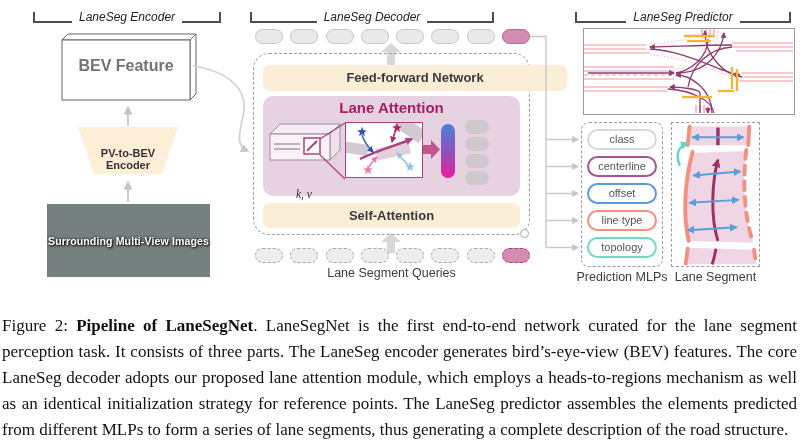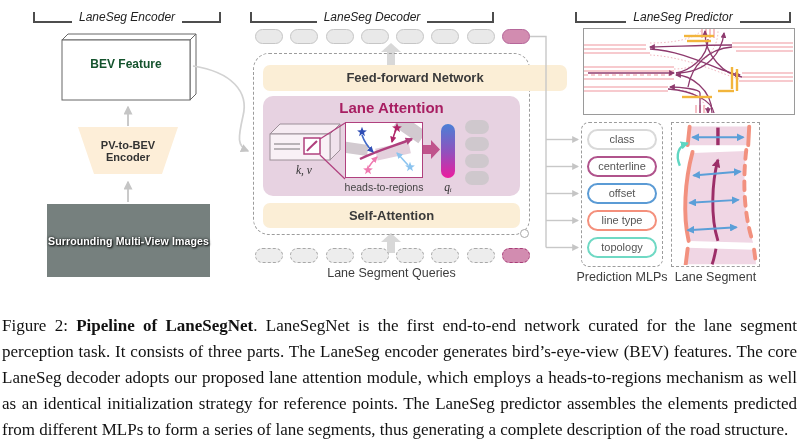--- a/index.html
+++ b/index.html
@@ -23,28 +23,28 @@
   .bar{position:absolute;background:#fbeed6;border-radius:7px;text-align:center;
        font-weight:bold;font-size:13px;color:#3a3a3a;}
   .dashedbox{position:absolute;border:1.6px dashed #9c9c9c;box-sizing:border-box;}
 
   .la-box{position:absolute;background:#e7d2e1;border-radius:10px;}
   .la-title{position:absolute;text-align:center;font-weight:bold;font-size:15px;color:#a81e62;}
   .sq{position:absolute;background:#fff;border:1.6px solid #b0407e;box-sizing:border-box;}
   .capsule{position:absolute;width:14px;border-radius:7px;
            background:linear-gradient(180deg,#4a80d6 0%,#9150bd 52%,#ec1c9f 100%);}
   .gpill{position:absolute;width:24px;height:14px;border-radius:7px;background:#cfc8cd;}
-  .small-lbl{position:absolute;font-size:10.5px;color:#454545;text-align:center;}
+  .small-lbl{position:absolute;font-size:10.5px;color:#454545;text-align:center;margin-top:24px;}
   .math{font-family:"Liberation Serif",serif;font-style:italic;font-size:11.5px;color:#333;text-align:center;}
 
   .caption-lbl{position:absolute;font-size:12.5px;color:#3d3d3d;text-align:center;}
 
   .trap{position:absolute;background:#fdeed8;clip-path:polygon(0 0,100% 0,84% 100%,16% 100%);
         text-align:center;font-weight:bold;font-size:11px;color:#333;}
-  .bevlabel{position:absolute;text-align:center;font-weight:bold;font-size:12px;color:#14532d;}
+  .bevlabel{position:absolute;text-align:center;font-weight:bold;font-size:16px;color:#737373;}
 
   .mv{position:absolute;display:grid;grid-template-columns:repeat(2,1fr);grid-template-rows:1fr 1fr;
       gap:1px;background:#c9cdd0;}
   .mv div{background:#76807e;}
   .mv div:nth-child(1){background:linear-gradient(180deg,#98a3aa,#88927f 45%,#5a5f61 78%,#44484b);}
   .mv div:nth-child(2){background:linear-gradient(180deg,#a3abb2,#7c8a84 50%,#53595b);}
   .mv div:nth-child(3){background:linear-gradient(180deg,#8e9aa5,#6f7d78 55%,#4b5153);}
   .mv div:nth-child(4){background:linear-gradient(180deg,#9ca6ac,#83908a 40%,#565c5e);}
   .mv div:nth-child(5){background:linear-gradient(180deg,#7d878d,#6b756f 40%,#3f4345);}
   .mv div:nth-child(6){background:linear-gradient(180deg,#848e94,#656e6a 50%,#43474a);}
@@ -122,21 +122,21 @@
     <polygon points="129,7 135,1 135,61 129,67" fill="#fff" stroke="#666" stroke-width="1"></polygon>
     <rect x="1" y="7" width="128" height="60" fill="#fff" stroke="#666" stroke-width="1"></rect>
   </svg>
   <div class="bevlabel" style="left:62px;top:57px;width:128px;">BEV Feature</div>
 
   <svg class="abs" style="left:120px;top:101px" width="16" height="26">
     <line x1="8" y1="25" x2="8" y2="6" stroke="#c5c5c5" stroke-width="1.8" marker-end="url(#mg)"></line>
   </svg>
 
   <div class="trap" style="left:78px;top:127px;width:100px;height:47px;">
-    <div style="padding-top:12px">PV-to-BEV</div>
+    <div style="padding-top:20px">PV-to-BEV</div>
     <div>Encoder</div>
   </div>
 
   <svg class="abs" style="left:120px;top:176px" width="16" height="27">
     <line x1="8" y1="26" x2="8" y2="6" stroke="#c5c5c5" stroke-width="1.8" marker-end="url(#mg)"></line>
   </svg>
 
   <div class="mv" style="left:47px;top:204px;width:163px;height:73px;">
     <div></div>
       <div></div>

